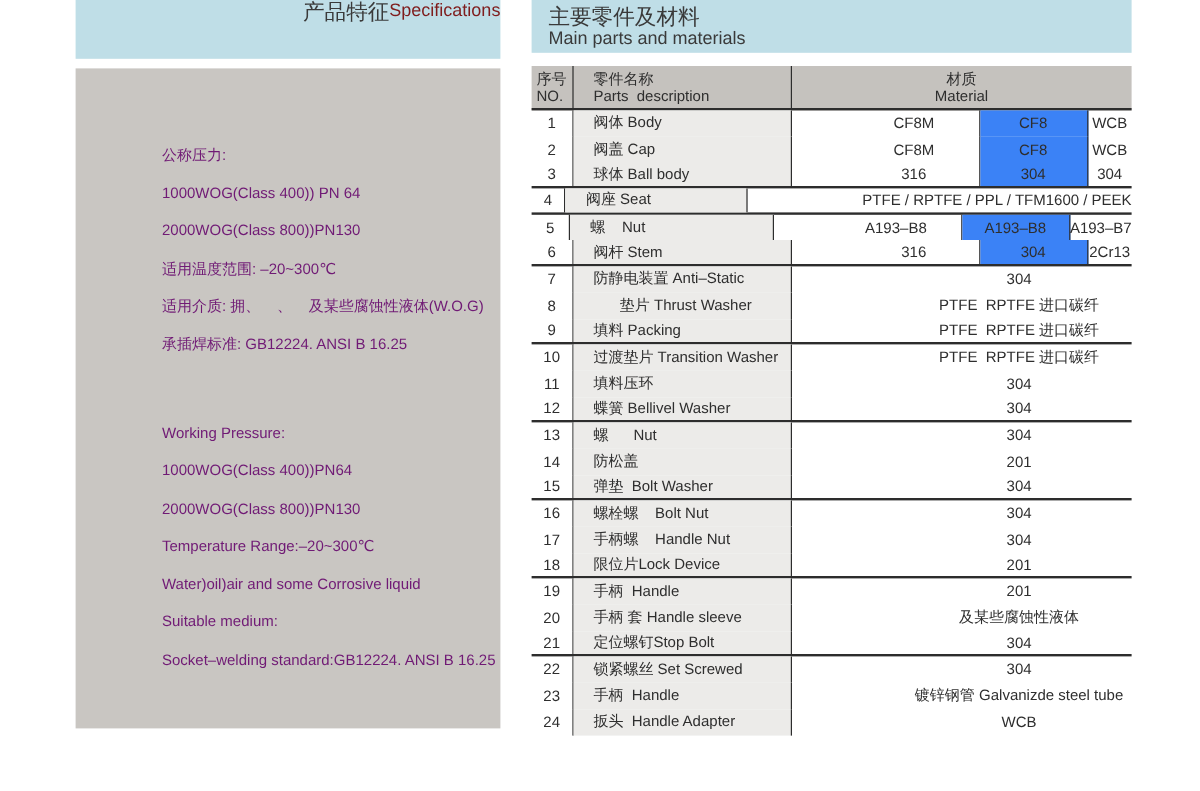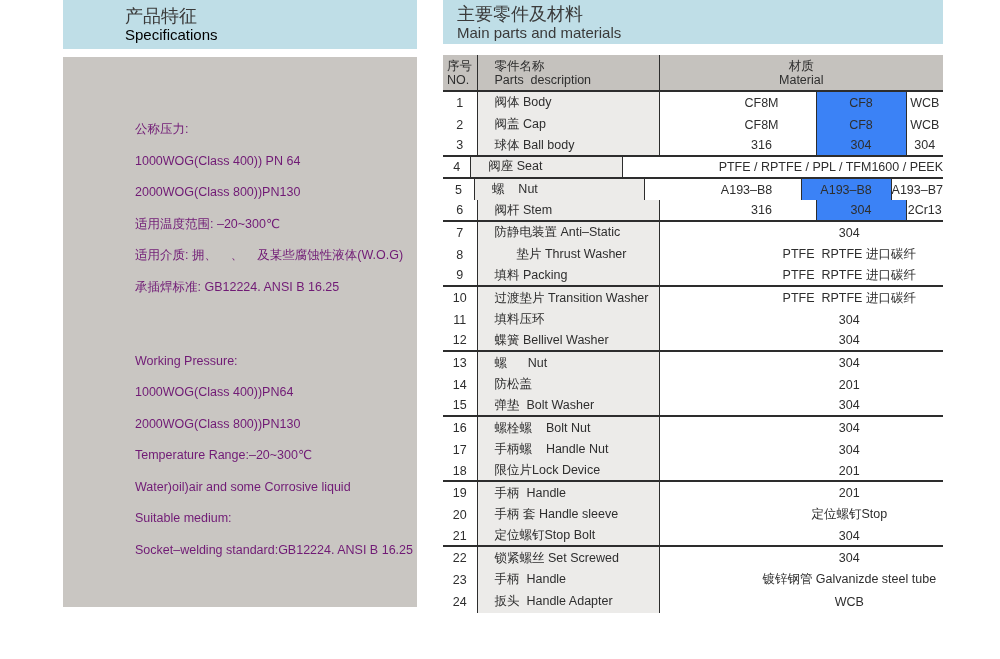--- a/index.html
+++ b/index.html
@@ -5,24 +5,24 @@
   html,body{margin:0;padding:0;}
   body{
     width:1000px;height:659px;position:relative;background:#ffffff;
     font-family:"Liberation Sans","DejaVu Sans",sans-serif;
     color:#2e2e2e;-webkit-font-smoothing:antialiased;
   }
   
   .left-header{
     position:absolute;left:63px;top:0;width:354px;height:49px;
     background:#bfdee7;box-sizing:border-box;padding-left:62px;
-    display:flex;flex-direction:column;justify-content:center;
+    display:flex;flex-direction:row;justify-content:flex-end;
   }
   .left-header .t-zh{font-size:18px;color:#3a3a3a;line-height:20px;}
-  .left-header .t-en{font-size:15px;color:#000000;line-height:17px;}
+  .left-header .t-en{font-size:15px;color:#7f1d1d;line-height:17px;}
   .left-box{
     position:absolute;left:63px;top:57px;width:354px;height:550px;
     background:#c9c6c2;box-sizing:border-box;padding:66px 10px 0 72px;
   }
   .spec-line{
     font-size:12.5px;color:#701a75;line-height:13px;margin-bottom:18.5px;
     white-space:pre;
   }
   .spec-line.gap{margin-bottom:61px;}
   
@@ -257,21 +257,21 @@
     <div class="c-no">19</div>
     <div class="c-parts">手柄  Handle</div>
     <div class="c-mats">
           <div class="c-mat-merged">201</div>
         </div>
   </div>
       <div class="trow">
     <div class="c-no">20</div>
     <div class="c-parts">手柄 套 Handle sleeve</div>
     <div class="c-mats">
-          <div class="c-mat-merged">定位螺钉Stop</div>
+          <div class="c-mat-merged">及某些腐蚀性液体</div>
         </div>
   </div>
       <div class="trow group-end">
     <div class="c-no">21</div>
     <div class="c-parts">定位螺钉Stop Bolt</div>
     <div class="c-mats">
           <div class="c-mat-merged">304</div>
         </div>
   </div>
       <div class="trow">

